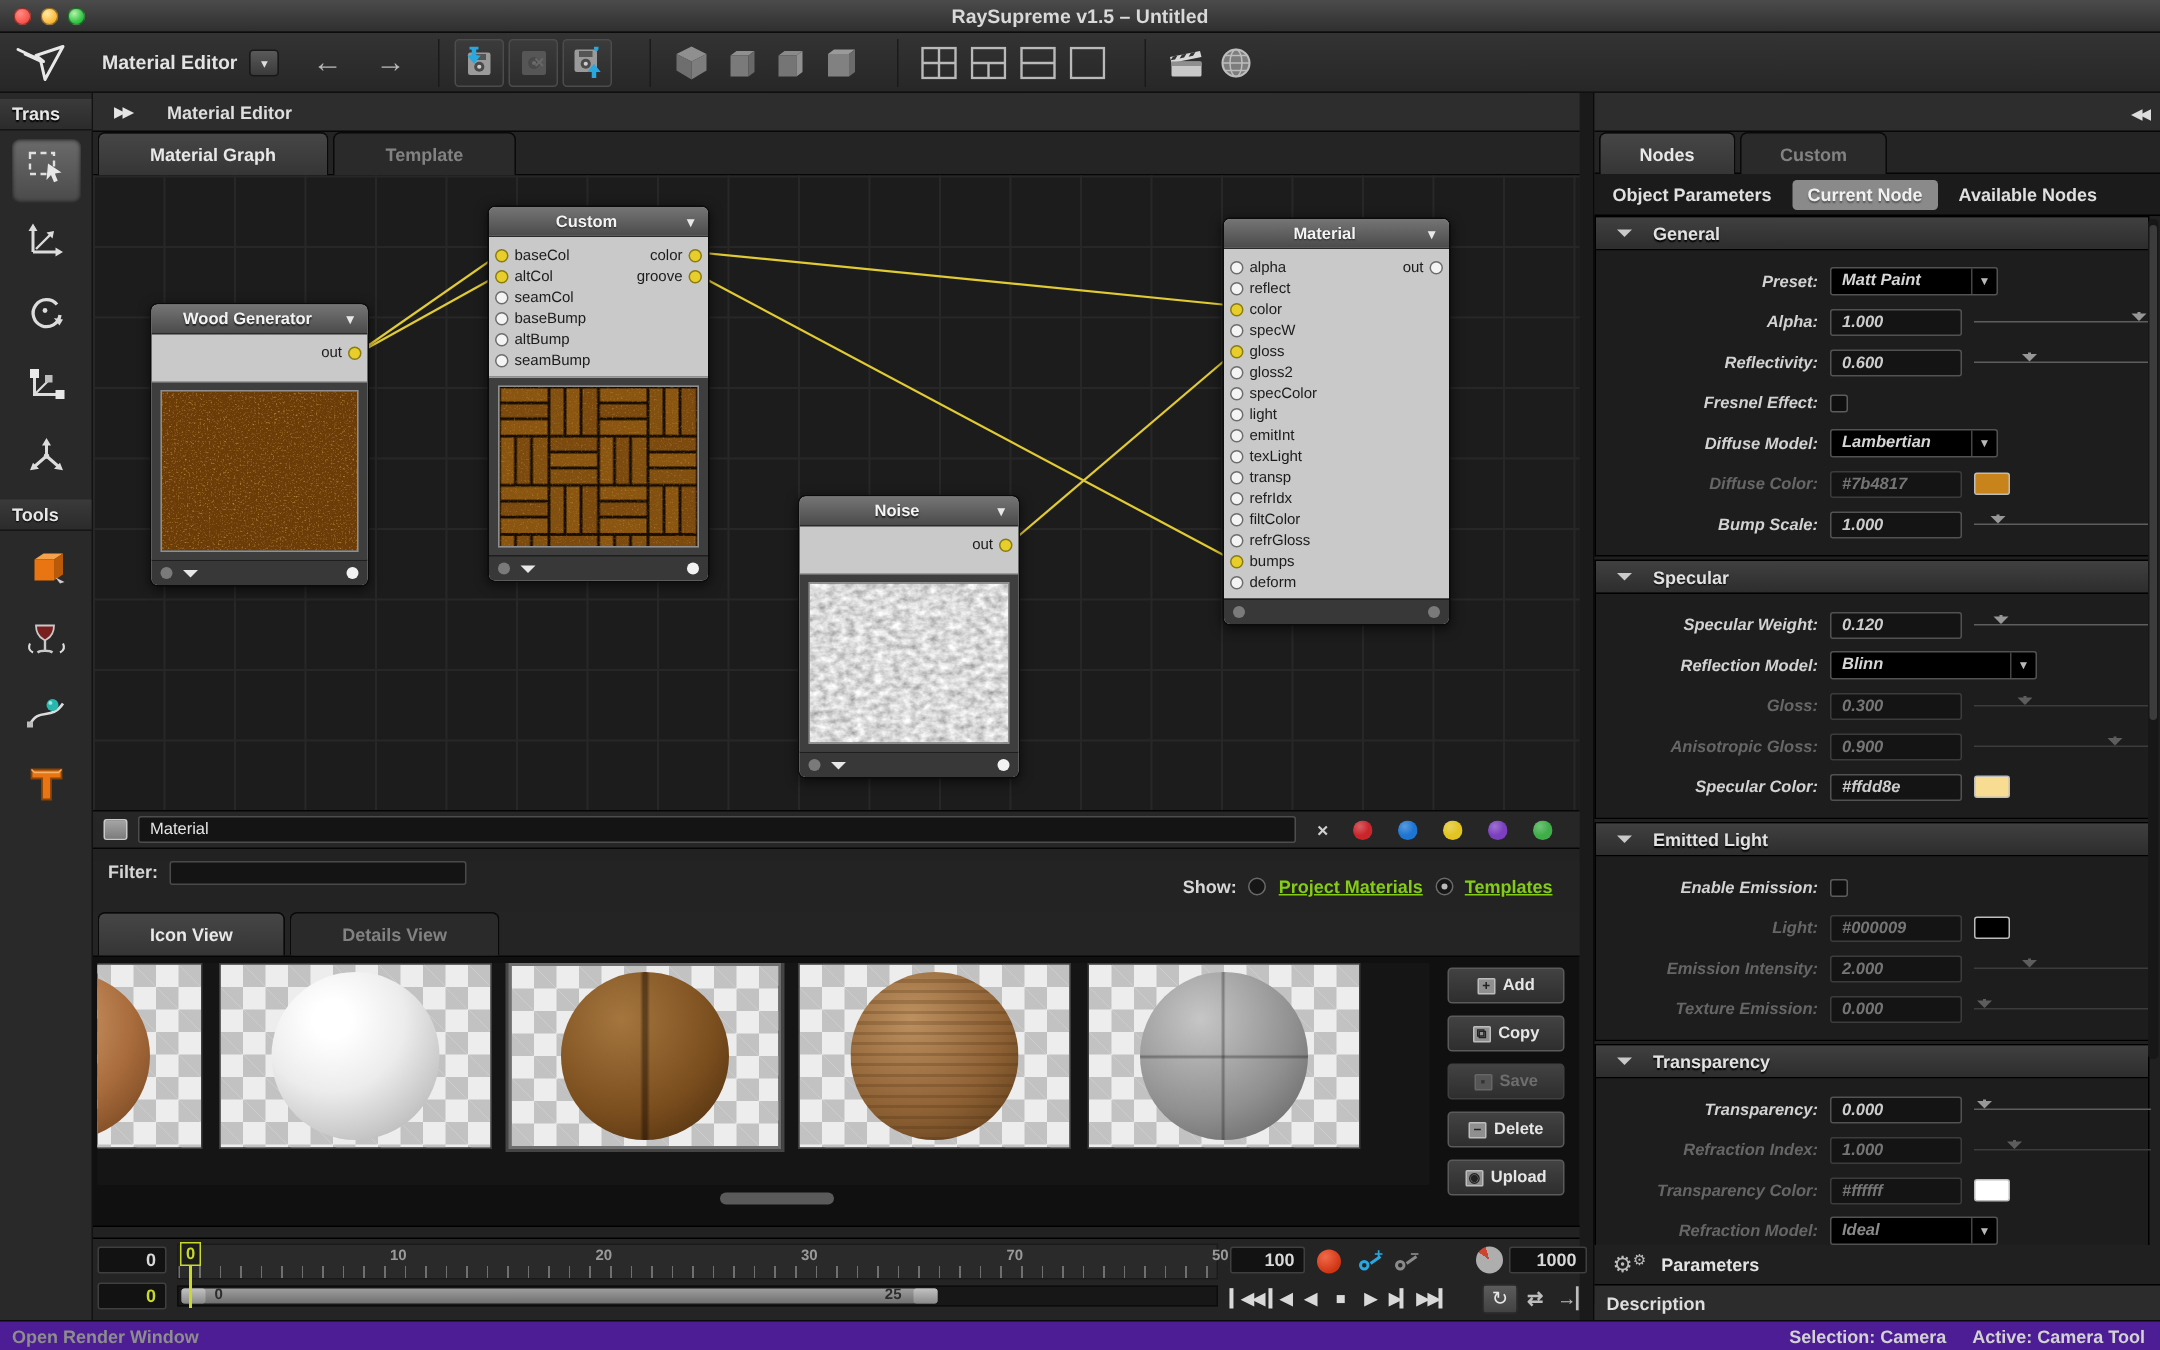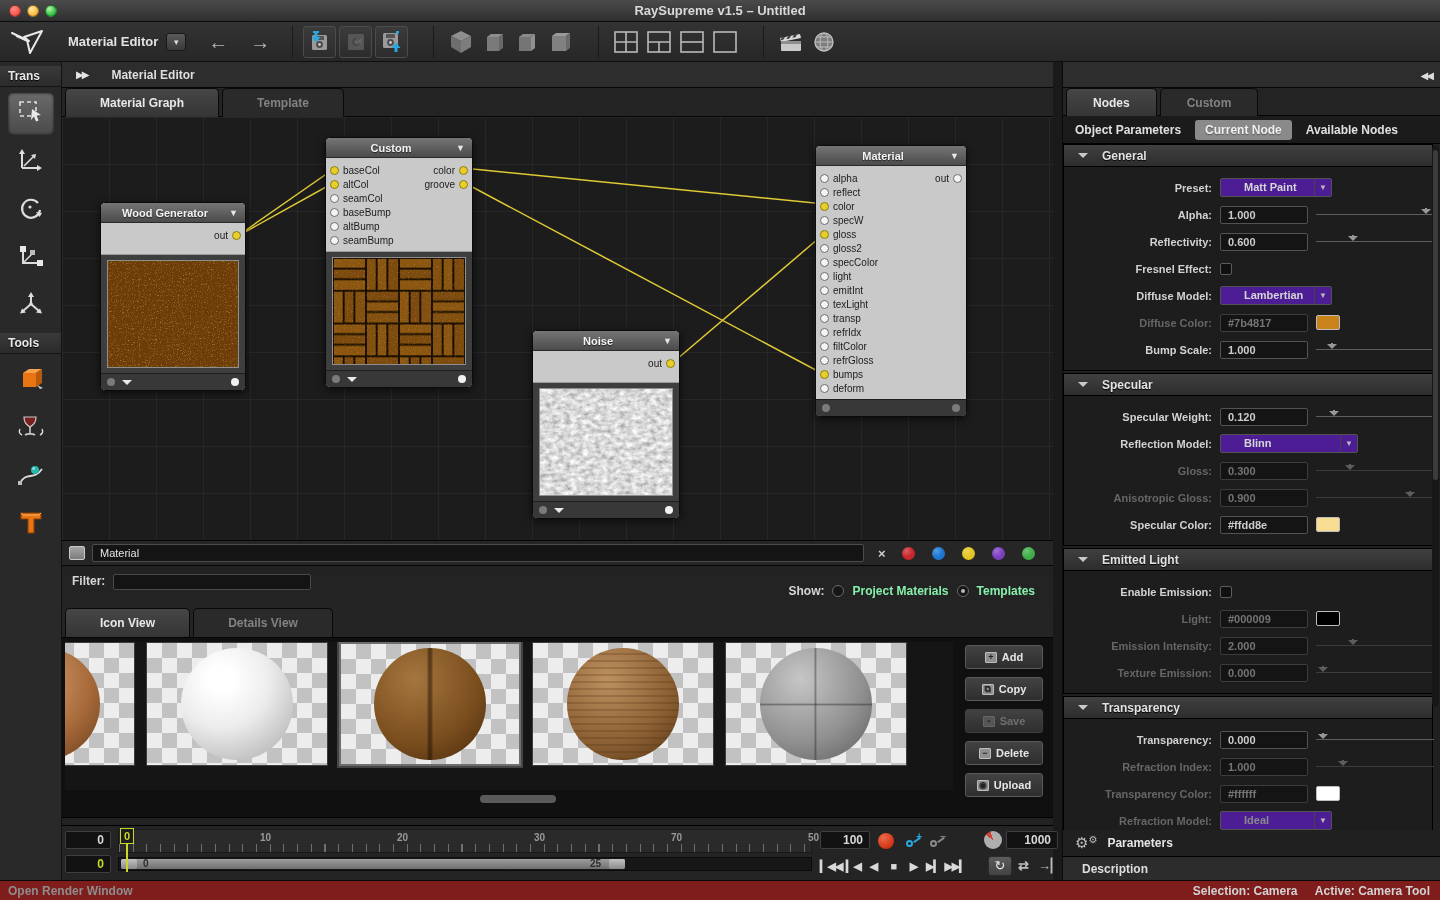--- a/index.html
+++ b/index.html
@@ -79,21 +79,21 @@
   .mclose{color:#cfcfcf;font-size:13px;font-weight:bold;margin-left:14px;}
   .cdots{display:flex;gap:17px;margin-left:16px;}
   .cdot{width:13px;height:13px;border-radius:50%;}
   
   .filterrow{position:absolute;left:0;top:512px;width:100%;height:34px;background:#232323;display:flex;}
   .flabel{color:#d6d6d6;font-size:12px;font-weight:bold;margin-left:10px;}
   .finput{width:198px;height:16px;background:#141414;border:1px solid #4a4a4a;border-radius:2px;margin-left:8px;}
   .showwrap{margin-left:auto;display:flex;align-items:center;gap:8px;margin-right:18px;}
   .radio{width:12px;height:12px;border-radius:50%;border:1px solid #6a6a6a;background:#161616;position:relative;}
   .radio.sel::after{content:"";position:absolute;left:3px;top:3px;width:4px;height:4px;border-radius:50%;background:#b9b9b9;}
-  .rlabel{color:#86efac;font-size:12px;font-weight:bold;}
+  .rlabel{color:#84cc16;font-size:12px;font-weight:bold;text-decoration:underline;}
   
   .viewtabs{position:absolute;left:0;top:546px;width:100%;height:30px;background:#242424;border-bottom:1px solid #050505;display:flex;}
   .browser{position:absolute;left:0;top:576px;width:100%;height:180px;background:#101010;border-bottom:1px solid #000;}
   .thumbrow{position:absolute;left:3px;top:4px;width:888px;height:148px;overflow:hidden;display:flex;background:#151515;}
   .thumb{width:182px;flex:0 0 182px;margin-right:11px;}
   .thumb .img{height:124px;border:1px solid #3d3d3d;position:relative;
     background-image:linear-gradient(45deg,#c2c2c2 25%,transparent 25%,transparent 75%,#c2c2c2 75%),
       linear-gradient(45deg,#c2c2c2 25%,#ededed 25%,#ededed 75%,#c2c2c2 75%);
     background-size:30px 30px;background-position:0 0,15px 15px;display:flex;align-items:center;justify-content:center;}
   .thumb.selected .img{border:2px solid #6e6e6e;box-shadow:0 0 0 2px #444;}
@@ -152,53 +152,53 @@
   .rtabs{position:absolute;left:0;top:26px;width:100%;height:28px;background:#242424;border-bottom:1px solid #050505;display:flex;}
   .subtabs{position:absolute;left:0;top:54px;width:100%;height:28px;background:#1b1b1b;border-bottom:1px solid #000;
     display:flex;align-items:center;gap:14px;padding-left:12px;}
   .subtab{color:#e0e0e0;font-size:12px;font-weight:bold;}
   .subtab.active{background:#8a8a8a;color:#f1f1f1;border-radius:3px;padding:3px 10px;text-shadow:0 1px 1px #555;}
   .sections{position:absolute;left:0;top:82px;width:370px;}
   .sect{border:1px solid #000;margin-bottom:2px;}
   .secthead{height:22px;background:linear-gradient(#404040,#2d2d2d);display:flex;align-items:center;border-bottom:1px solid #000;}
   .secttri{width:0;height:0;border:5px solid transparent;border-top-color:#c9c9c9;margin:5px 0 0 14px;}
   .secttitle{color:#e2e2e2;font-size:12px;font-weight:bold;margin-left:14px;text-shadow:0 1px 1px #000;}
-  .sectbody{background:#1d1d1d;padding:7px 0 7px 0;}
+  .sectbody{background:#1d1d1d;padding:7px 0 7px 0;font-style:italic;}
   .row{height:27px;display:flex;align-items:center;}
   .rowlabel{width:148px;text-align:right;color:#d2d2d2;font-size:11px;font-weight:bold;flex:0 0 148px;}
   .row.disabled .rowlabel{color:#666;}
   .ctl{margin-left:8px;display:flex;align-items:center;gap:8px;}
   .nfield{width:88px;height:18px;background:#141414;border:1px solid #525252;border-radius:2px;
     color:#cccccc;font-size:11px;font-weight:bold;line-height:16px;padding-left:7px;}
   .row.disabled .nfield{color:#757575;border-color:#3c3c3c;}
-  .selectbox{height:19px;background:#4c1d95;border:1px solid #525252;border-radius:2px;display:flex;width:112px;padding-left:16px;}
+  .selectbox{height:19px;background:#000000;border:1px solid #525252;border-radius:2px;display:flex;width:112px;}
   .selectbox.wide{width:138px;}
   .selectbox .val{flex:1;color:#d6d6d6;font-size:11px;font-weight:bold;line-height:17px;padding-left:7px;}
   .selectbox .arr{width:17px;border-left:1px solid #444;color:#b9b9b9;font-size:8px;text-align:center;line-height:17px;}
   .row.disabled .selectbox .val{color:#8a8a8a;}
   .slider{position:relative;width:118px;height:13px;}
   .slider .track{position:absolute;left:0;right:0;top:6px;height:1px;background:#5e5e5e;}
   .slider .thumb{position:absolute;top:1px;width:0;height:0;border:5px solid transparent;border-top-color:#979797;}
   .slider .thumb::after{content:"";position:absolute;left:-1px;top:-6px;width:2px;height:5px;background:#979797;}
   .row.disabled .slider .track{background:#3c3c3c;}
   .row.disabled .slider .thumb{border-top-color:#5d5d5d;}
   .row.disabled .slider .thumb::after{background:#5d5d5d;}
   .checkbox{width:12px;height:12px;background:#101010;border:1px solid #5c5c5c;border-radius:2px;}
   .swatch{width:24px;height:15px;border:1px solid #bdbdbd;border-radius:2px;}
   .paramsrow{position:absolute;left:0;bottom:24px;width:100%;height:26px;display:flex;align-items:center;background:#202020;}
   .gear{color:#bdbdbd;font-size:15px;margin-left:12px;}
   .gear small{font-size:10px;vertical-align:top;}
   .paramlabel{color:#e4e4e4;font-size:12px;font-weight:bold;margin-left:10px;}
   .descrow{position:absolute;left:0;bottom:0;width:100%;height:24px;background:#2c2c2c;border-top:1px solid #000;
     display:flex;align-items:center;}
-  .desclabel{color:#dedede;font-size:12px;font-weight:bold;margin-left:19px;}
+  .desclabel{color:#dedede;font-size:12px;font-weight:bold;margin-left:8px;}
   .vscroll{position:absolute;right:1px;top:84px;width:7px;height:560px;background:#171717;border-radius:3px;}
   .vthumb{position:absolute;left:1px;top:4px;width:5px;height:330px;background:#3c3c3c;border-radius:3px;}
   
-  .statusbar{position:absolute;left:0;top:880px;width:1440px;height:20px;background:#7f1d1d;border-top:1px solid #0a0a0a;}
+  .statusbar{position:absolute;left:0;top:880px;width:1440px;height:20px;background:#4c1d95;border-top:1px solid #0a0a0a;}
   .statusleft{position:absolute;left:8px;top:3px;color:#8d8d8d;font-size:12px;font-weight:bold;}
   .statusright{position:absolute;right:10px;top:3px;color:#d2d2d2;font-size:12px;font-weight:bold;}
   .statusright span{margin-left:14px;}
 </style>
 </head>
 <body>
 
 <svg width="0" height="0" style="position:absolute" aria-hidden="true">
   <defs>
     <filter id="fWoodSpeck" x="0" y="0" width="100%" height="100%">

